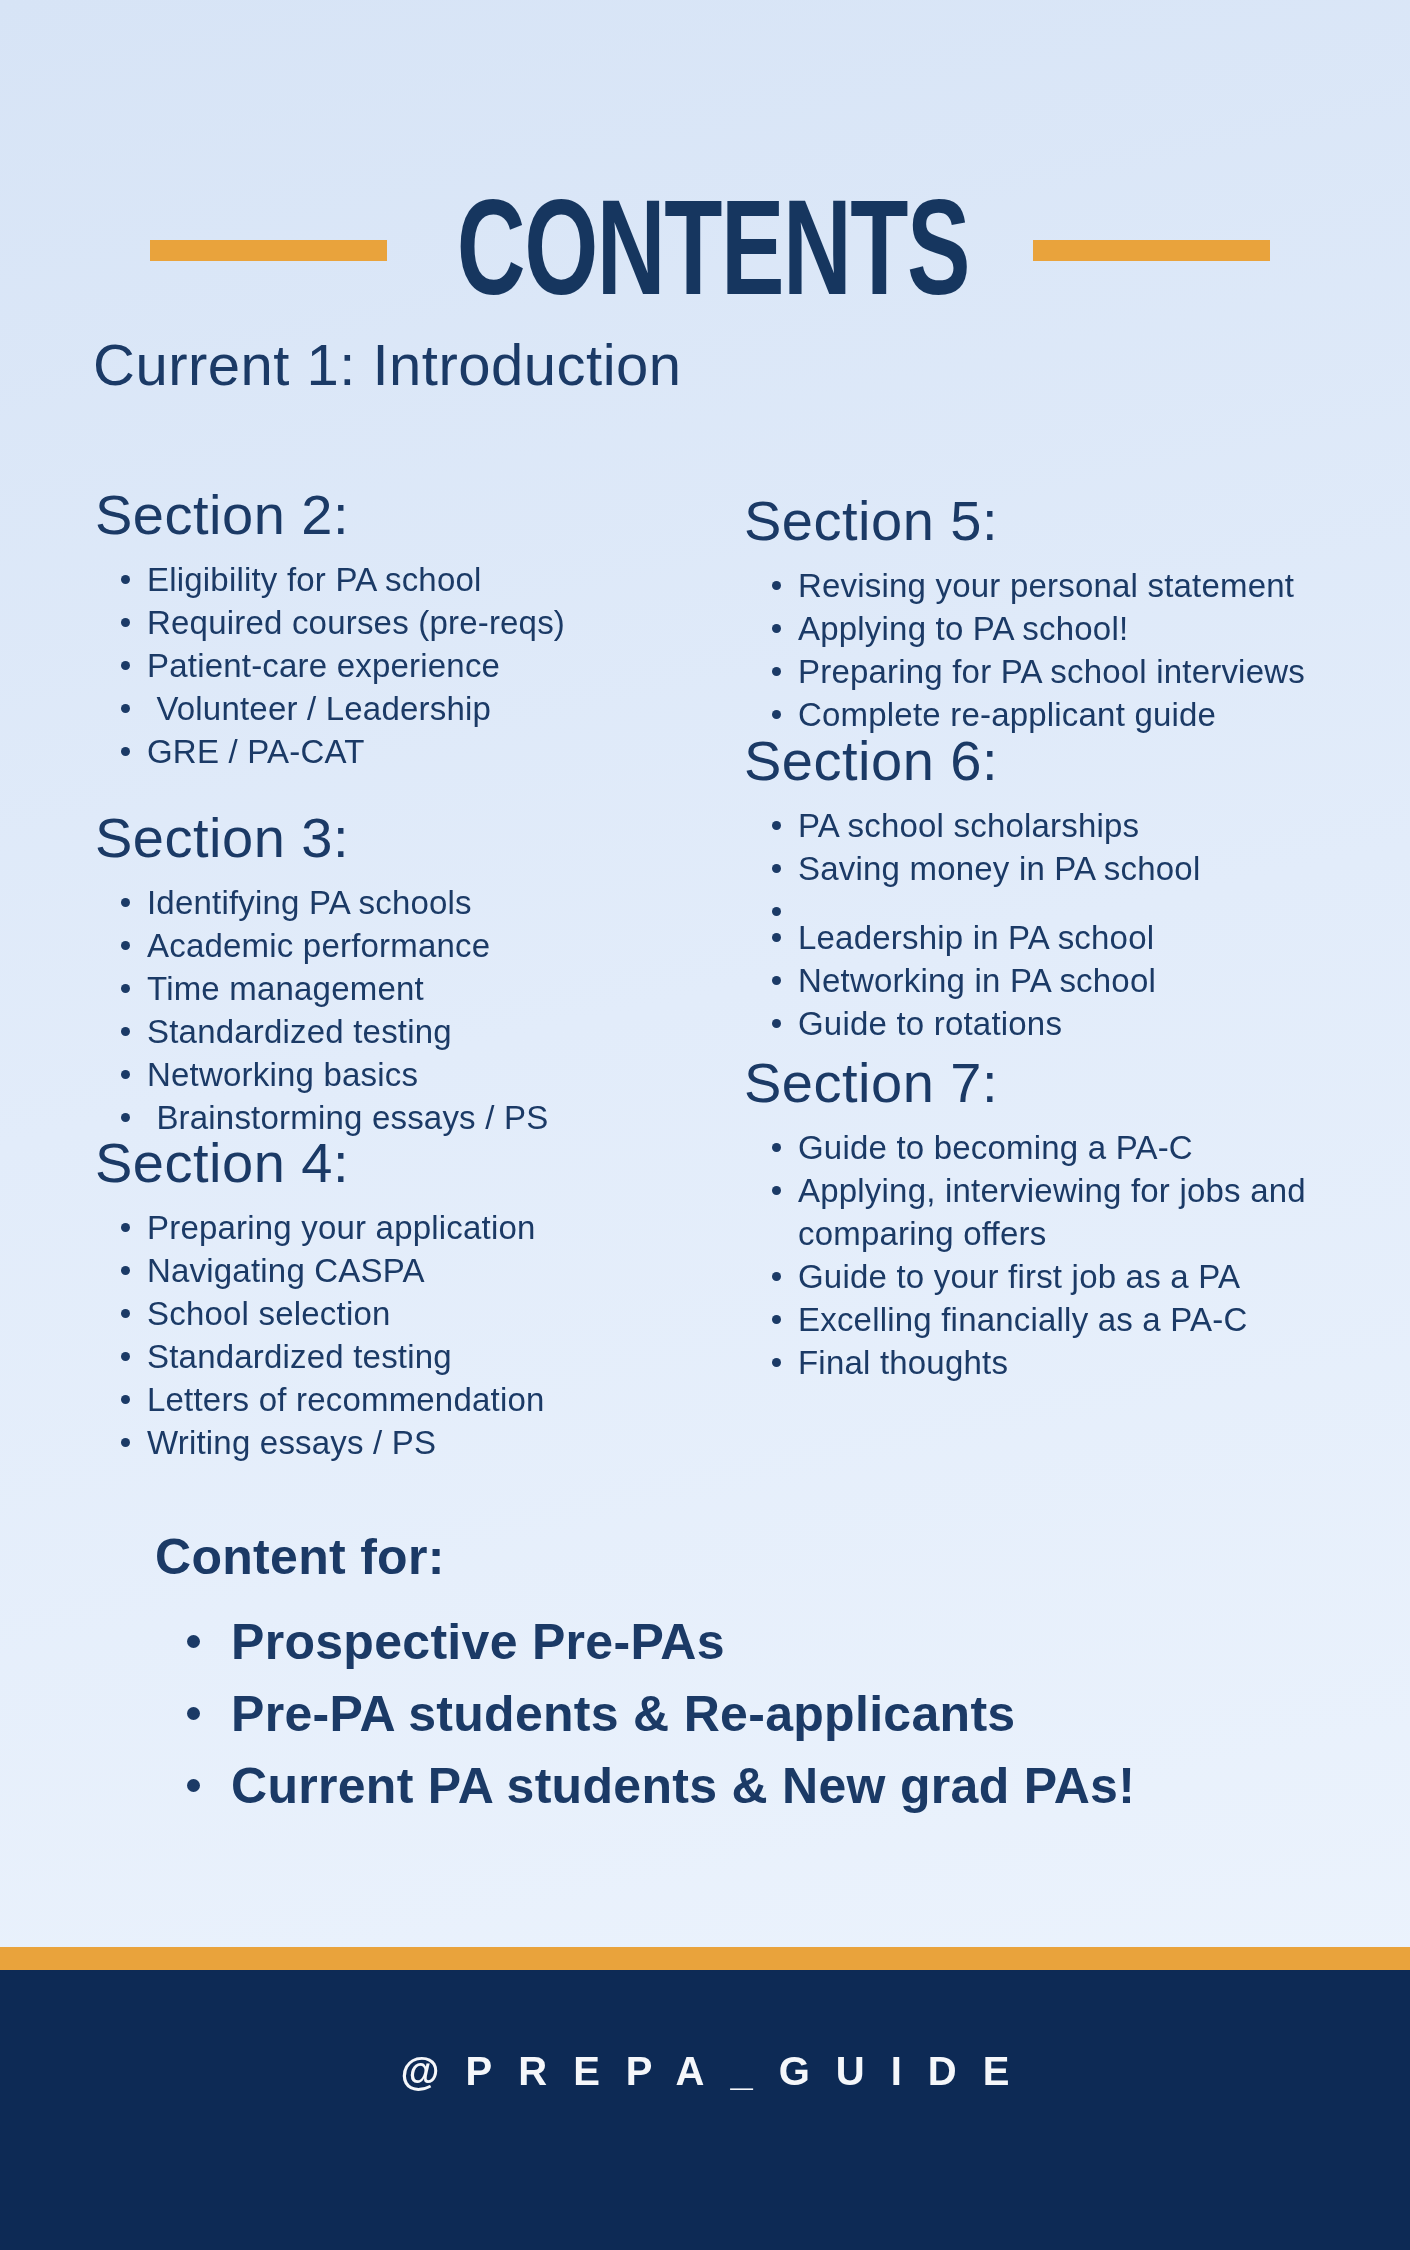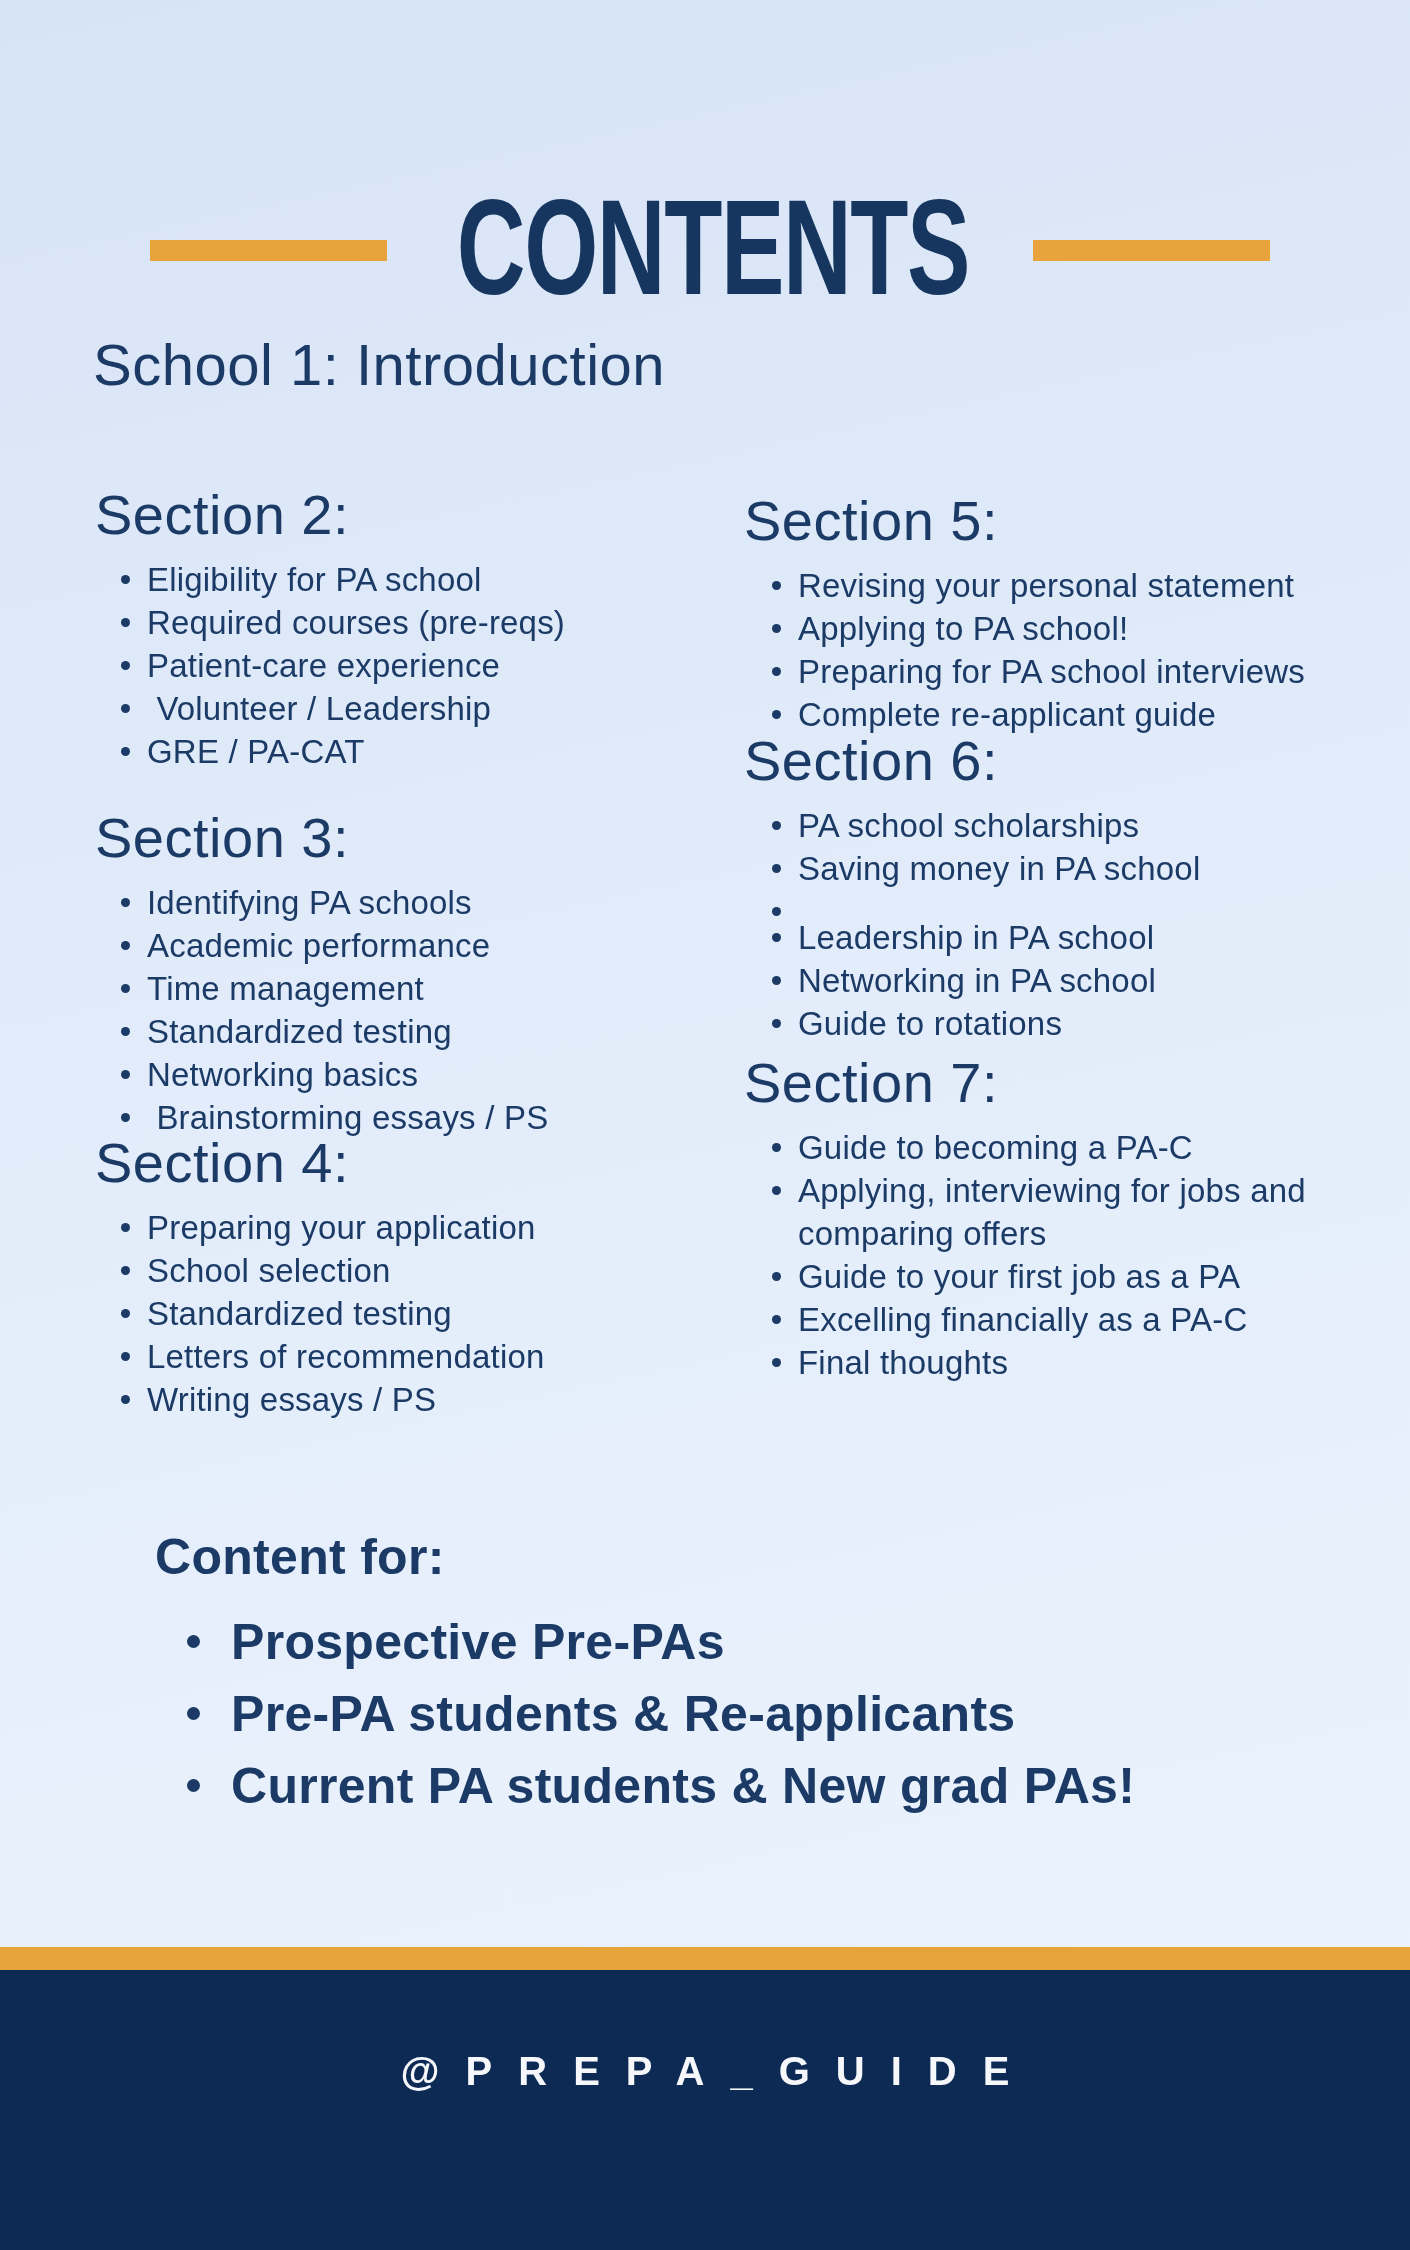--- a/index.html
+++ b/index.html
@@ -75,21 +75,21 @@
 </style>
 </head>
 <body>
 
 <div class="page">
 
   <span class="bar bar-left"></span>
   <h1 class="title"><span class="title-inner">CONTENTS</span></h1>
   <span class="bar bar-right"></span>
 
-  <h2 class="intro">School 1: Introduction</h2>
+  <h2 class="intro">Current 1: Introduction</h2>
 
   <div class="sec col-left sec2">
     <h2>Section 2:</h2>
     <ul>
       <li><span class="dot"></span><span>Eligibility for PA school</span></li>
       <li><span class="dot"></span><span>Required courses (pre-reqs)</span></li>
       <li><span class="dot"></span><span>Patient-care experience</span></li>
       <li><span class="dot"></span><span> Volunteer / Leadership</span></li>
       <li><span class="dot"></span><span>GRE / PA-CAT</span></li>
     </ul>
@@ -104,20 +104,21 @@
       <li><span class="dot"></span><span>Standardized testing</span></li>
       <li><span class="dot"></span><span>Networking basics</span></li>
       <li><span class="dot"></span><span> Brainstorming essays / PS</span></li>
     </ul>
   </div>
 
   <div class="sec col-left sec4">
     <h2>Section 4:</h2>
     <ul>
       <li><span class="dot"></span><span>Preparing your application</span></li>
+      <li><span class="dot"></span><span>Navigating CASPA</span></li>
       <li><span class="dot"></span><span>School selection</span></li>
       <li><span class="dot"></span><span>Standardized testing</span></li>
       <li><span class="dot"></span><span>Letters of recommendation</span></li>
       <li><span class="dot"></span><span>Writing essays / PS</span></li>
     </ul>
   </div>
 
   <div class="sec col-right sec5">
     <h2>Section 5:</h2>
     <ul>

